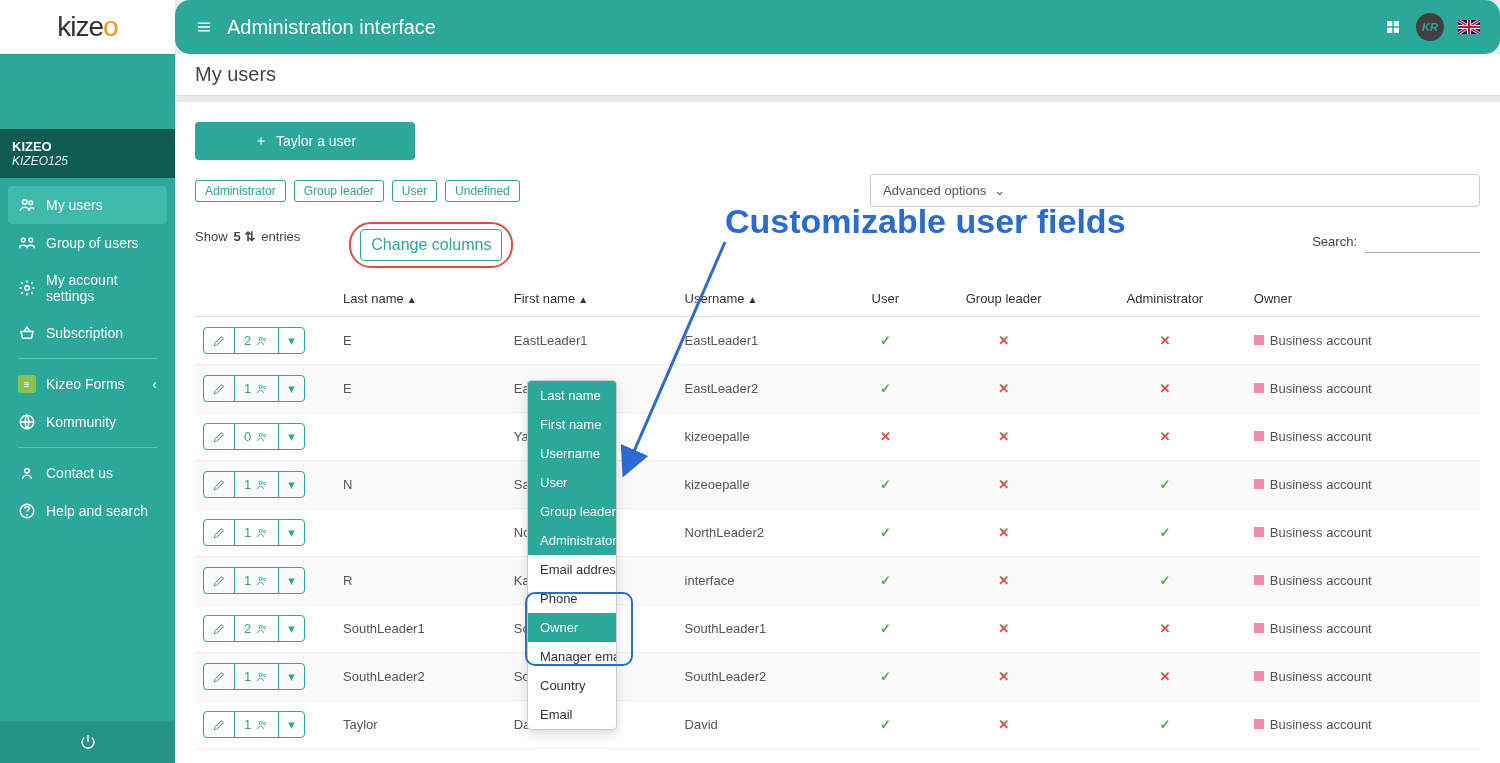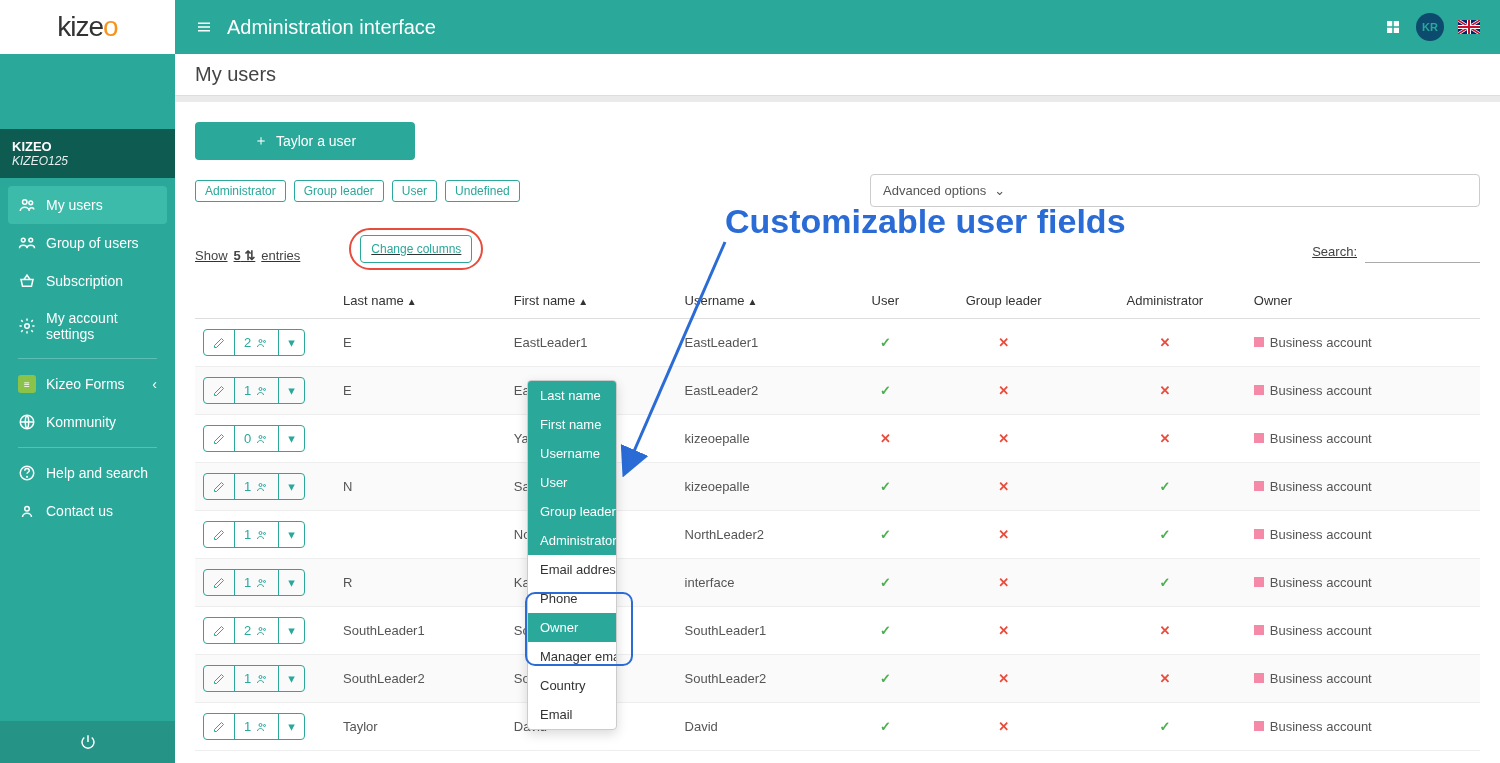--- a/index.html
+++ b/index.html
@@ -17,42 +17,42 @@
 .nav-item { display: flex; align-items: center; gap: 10px; padding: 10px; border-radius: 4px; cursor: pointer; font-size: 14px; color: #fff; }
 .nav-item.active { background: #3cbbab; }
 .nav-item .chev { margin-left: auto; }
 .nav-sep { height: 1px; background: rgba(255,255,255,.25); margin: 6px 10px; }
 .sidebar-bottom { margin-top: auto; height: 42px; display: flex; align-items: center; justify-content: center; background: #259487; cursor: pointer; }
 .icon { width: 18px; height: 18px; display: inline-flex; align-items: center; justify-content: center; flex-shrink: 0; }
 .icon svg { width: 100%; height: 100%; }
 .kizeo-forms-badge { width: 18px; height: 18px; background: #8bc34a; border-radius: 3px; display: flex; align-items: center; justify-content: center; font-size: 10px; color: #fff; }
 
 .main { flex: 1; display: flex; flex-direction: column; background: #eaeaea; min-width: 0; }
-.topbar { height: 54px; background: #2aa89a; color: #fff; display: flex; align-items: center; padding: 0 20px; gap: 14px; }
+.topbar { height: 54px; background: #2aa89a; color: #fff; display: flex; align-items: center; padding: 0 20px; gap: 14px; border-radius: 15px; }
 .topbar-title { font-size: 20px; font-weight: 300; }
 .topbar-right { margin-left: auto; display: flex; align-items: center; gap: 14px; }
-.avatar-circle { width: 28px; height: 28px; border-radius: 50%; background: #0c4a6e; color: #2aa89a; display: flex; align-items: center; justify-content: center; font-size: 11px; font-weight: 600; }
+.avatar-circle { width: 28px; height: 28px; border-radius: 50%; background: #404040; color: #2aa89a; display: flex; align-items: center; justify-content: center; font-size: 11px; font-weight: 600; font-style: italic; }
 .flag { width: 22px; height: 14px; display: inline-block; position: relative; }
 
 .subheader { height: 42px; background: #fff; border-bottom: 1px solid #ddd; display: flex; align-items: center; padding: 0 20px; font-size: 20px; color: #444; }
 .content { flex: 1; padding: 20px; overflow: auto; background: #fff; margin: 0; border-top: 6px solid #eaeaea; position: relative; }
 .content-wrap { max-width: 100%; }
 
 .btn-create { background: #2aa89a; color: #fff; border: none; padding: 10px 22px; border-radius: 4px; font-size: 14px; cursor: pointer; display: inline-flex; align-items: center; gap: 8px; width: 220px; justify-content: center; }
 .role-bar { display: flex; align-items: center; gap: 8px; margin-top: 14px; }
 .role-pill { border: 1px solid #2aa89a; color: #2aa89a; padding: 3px 9px; border-radius: 3px; font-size: 12px; cursor: pointer; }
 .adv-opts { margin-left: auto; width: 610px; border: 1px solid #ccc; border-radius: 4px; padding: 8px 12px; display: flex; align-items: center; color: #555; cursor: pointer; }
 
 .annotation { position: absolute; font-size: 34px; font-weight: 700; color: #2a6bd6; text-shadow: 1px 1px 0 #fff, -1px -1px 0 #fff, 1px -1px 0 #fff, -1px 1px 0 #fff; pointer-events: none; }
 .arrow-svg { position: absolute; pointer-events: none; }
 
-.table-controls { display: flex; align-items: flex-end; margin-top: 28px; text-decoration: underline; }
+.table-controls { display: flex; align-items: flex-start; margin-top: 22px; }
 .show-entries { display: flex; align-items: center; gap: 6px; color: #444; }
 .page-select { border: none; font-weight: 600; font-size: 13px; cursor: pointer; }
-.change-cols { border: 1px solid #2aa89a; color: #2aa89a; padding: 6px 10px; border-radius: 4px; font-size: 12px; cursor: pointer; margin-left: 60px; position: relative; }
+.change-cols { border: 1px solid #2aa89a; color: #2aa89a; padding: 6px 10px; border-radius: 4px; font-size: 16px; cursor: pointer; margin-left: 60px; position: relative; }
 .red-circle { position: absolute; inset: -8px -12px; border: 2.5px solid #e74c3c; border-radius: 22px; pointer-events: none; }
 .search-block { margin-left: auto; display: flex; align-items: center; gap: 8px; color: #444; }
 .search-input { border: none; border-bottom: 1px solid #aaa; padding: 4px 2px; width: 115px; outline: none; }
 
 .dropdown { position: absolute; left: 352px; top: 278px; width: 90px; background: #fff; border: 1px solid #ccc; border-radius: 4px; box-shadow: 0 4px 12px rgba(0,0,0,.15); overflow: hidden; z-index: 50; }
 .dd-item { padding: 7px 12px; font-size: 13px; cursor: pointer; white-space: nowrap; }
 .dd-item.sel { background: #2aa89a; color: #fff; }
 .blue-box { position: absolute; border: 2.5px solid #2a6bd6; border-radius: 10px; pointer-events: none; z-index: 60; }
 
 .tbl { width: 100%; border-collapse: collapse; margin-top: 20px; }
@@ -98,69 +98,69 @@
               <circle cx="7" cy="8" r="2.5"></circle>
               <circle cx="17" cy="8" r="2.5"></circle>
               <path d="M2 19c0-3 3-4 5-4s5 1 5 4M12 19c0-3 3-4 5-4s5 1 5 4"></path>
             </svg>
           </span>
         <span>Group of users</span>
       </div>
       <div class="nav-item">
         <span class="icon">
             <svg viewBox="0 0 24 24" fill="none" stroke="#fff" stroke-width="2">
+              <circle cx="12" cy="12" r="3"></circle>
+              <path d="M12 2v3M12 19v3M4.2 4.2l2.1 2.1M17.7 17.7l2.1 2.1M2 12h3M19 12h3M4.2 19.8l2.1-2.1M17.7 6.3l2.1-2.1"></path>
+            </svg>
+          </span>
+        <span>My account settings</span>
+      </div>
+      <div class="nav-item">
+        <span class="icon">
+            <svg viewBox="0 0 24 24" fill="none" stroke="#fff" stroke-width="2">
               <path d="M4 10h16l-2 9H6z"></path>
               <path d="M8 10l4-6 4 6"></path>
             </svg>
           </span>
         <span>Subscription</span>
-      </div>
-      <div class="nav-item">
-        <span class="icon">
-            <svg viewBox="0 0 24 24" fill="none" stroke="#fff" stroke-width="2">
-              <circle cx="12" cy="12" r="3"></circle>
-              <path d="M12 2v3M12 19v3M4.2 4.2l2.1 2.1M17.7 17.7l2.1 2.1M2 12h3M19 12h3M4.2 19.8l2.1-2.1M17.7 6.3l2.1-2.1"></path>
-            </svg>
-          </span>
-        <span>My account settings</span>
       </div>
       <div class="nav-sep"></div>
       <div class="nav-item">
         <span class="kizeo-forms-badge">≡</span>
         <span>Kizeo Forms</span>
         <span class="chev">‹</span>
       </div>
       <div class="nav-item">
         <span class="icon">
             <svg viewBox="0 0 24 24" fill="none" stroke="#fff" stroke-width="2">
               <circle cx="12" cy="12" r="9"></circle>
               <path d="M3 12h18M12 3c3 3 3 15 0 18M12 3c-3 3-3 15 0 18"></path>
             </svg>
           </span>
         <span>Kommunity</span>
       </div>
       <div class="nav-sep"></div>
       <div class="nav-item">
         <span class="icon">
             <svg viewBox="0 0 24 24" fill="none" stroke="#fff" stroke-width="2">
+              <circle cx="12" cy="9" r="3"></circle>
+              <path d="M6 20c0-3 3-5 6-5s6 2 6 5"></path>
+            </svg>
+          </span>
+        <span>Contact us</span>
+      </div>
+      <div class="nav-item">
+        <span class="icon">
+            <svg viewBox="0 0 24 24" fill="none" stroke="#fff" stroke-width="2">
               <circle cx="12" cy="12" r="9"></circle>
               <path d="M9 9c0-2 1.5-3 3-3s3 1 3 3-3 2-3 4"></path>
               <circle cx="12" cy="17" r=".5" fill="#fff"></circle>
             </svg>
           </span>
         <span>Help and search</span>
-      </div>
-      <div class="nav-item">
-        <span class="icon">
-            <svg viewBox="0 0 24 24" fill="none" stroke="#fff" stroke-width="2">
-              <circle cx="12" cy="9" r="3"></circle>
-              <path d="M6 20c0-3 3-5 6-5s6 2 6 5"></path>
-            </svg>
-          </span>
-        <span>Contact us</span>
       </div>
     </div>
     <div class="sidebar-bottom">
       <span class="icon">
           <svg viewBox="0 0 24 24" fill="none" stroke="#fff" stroke-width="2">
             <path d="M12 3v9"></path>
             <path d="M7 6a8 8 0 1 0 10 0"></path>
           </svg>
         </span>
     </div>

